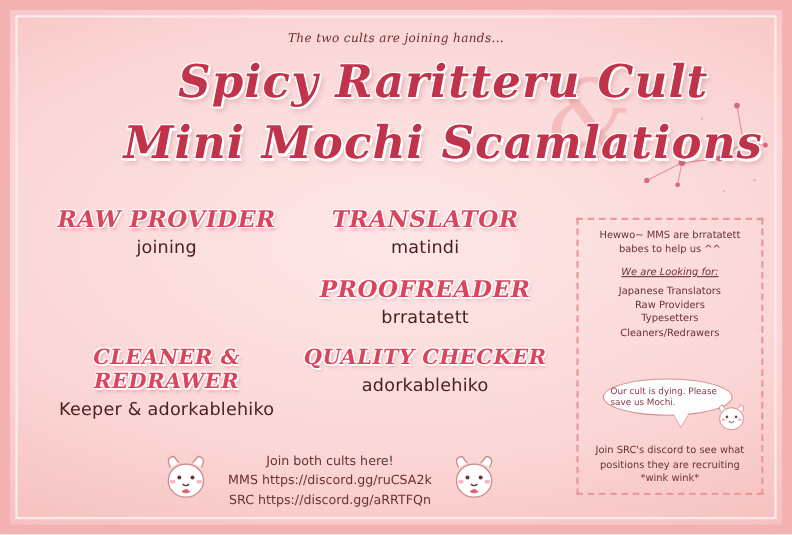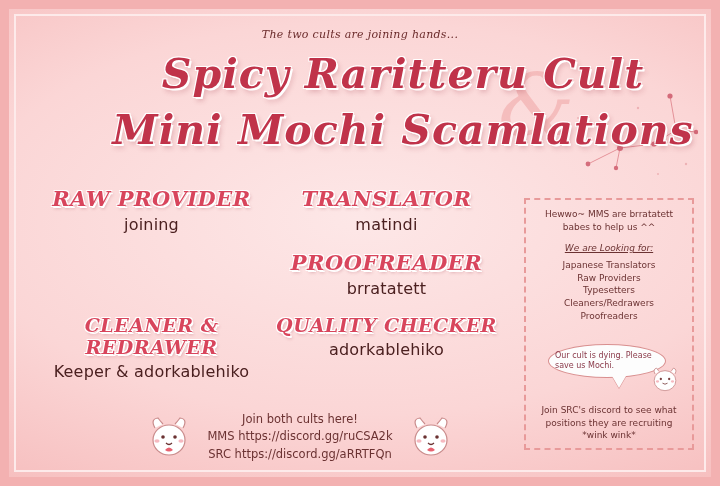--- a/index.html
+++ b/index.html
@@ -225,21 +225,20 @@
     line-height: 1.55;
     margin: 0 10px;
   }
   .mochi {
     width: 48px;
     height: 46px;
     flex: none;
   }
   .footer-inner {
     display: flex;
-    align-items: center;
     gap: 4px;
     margin-left: -120px;
   }
 </style>
 </head>
 <body>
 
 <div class="page">
 
   <div class="outer-frame"></div>
@@ -305,21 +304,20 @@
   </div>
 
   <div class="recruit-box">
     <div class="recruit-text recruit-head">Hewwo~ MMS are brratatett babes to help us ^^</div>
     <div class="recruit-text recruit-looking">We are Looking for:</div>
     <div class="recruit-text recruit-list">
       <div>Japanese Translators</div>
       <div>Raw Providers</div>
       <div>Typesetters</div>
       <div>Cleaners/Redrawers</div>
-      <div>Proofreaders</div>
     </div>
 
     <div class="bubble">Our cult is dying. Please save us Mochi.</div>
     <div class="bubble-tail"></div>
 
     <svg class="mochi-small" viewBox="0 0 40 36">
       <ellipse cx="20" cy="20" rx="13" ry="12" fill="#ffffff" stroke="#c98b8b" stroke-width="1"></ellipse>
       <circle cx="15" cy="18" r="1.4" fill="#7a4040"></circle>
       <circle cx="25" cy="18" r="1.4" fill="#7a4040"></circle>
       <path d="M17,23 q3,2.5 6,0" stroke="#7a4040" stroke-width="1" fill="none"></path>

